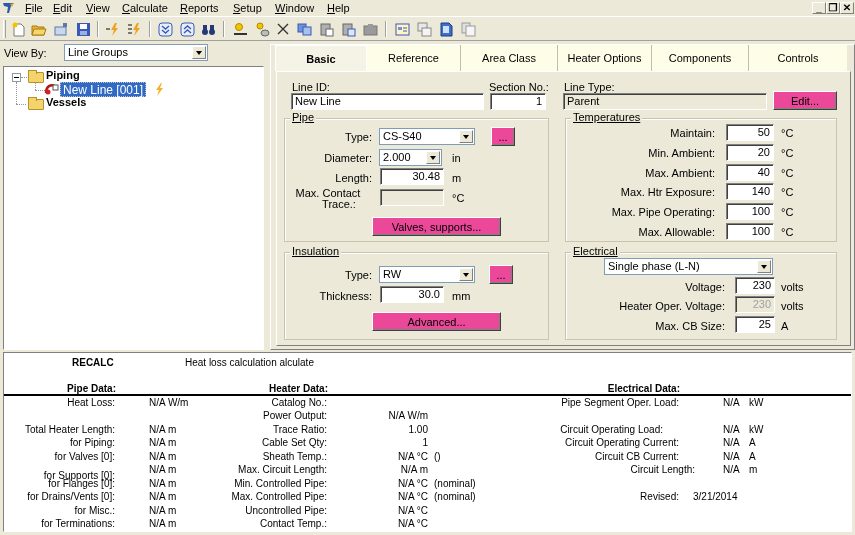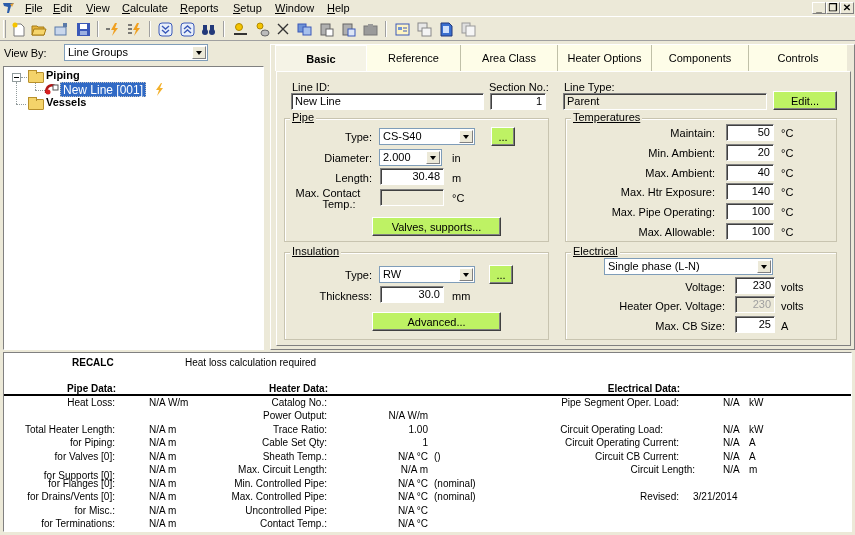--- a/index.html
+++ b/index.html
@@ -38,21 +38,21 @@
   .tab { position: absolute; top: 45px; height: 26px; background: #fefde8; border-right: 1px solid #c0c0a8; display: flex; align-items: center; justify-content: center; }
   .tab.active { background: #f5f3e6; font-weight: bold; border: 1px solid #fff; border-bottom: none; }
   #tab-body { left: 276px; top: 71px; width: 575px; height: 275px; border: 1px solid; border-color: #fff #808080 #808080 #fff; background: #ece9d8; }
   .lbl { position: absolute; font-size: 11px; white-space: nowrap; }
   .lbl.r { text-align: right; }
   .field { position: absolute; height: 17px; background: #fff; border: 1px solid; border-color: #808080 #fff #fff #808080; box-shadow: inset 1px 1px 0 #404040; padding: 1px 3px; font-size: 11px; white-space: nowrap; overflow: hidden; }
   .field.num { text-align: right; }
   .field.ro { background: #ece9d8; }
   .field.ro-gray { background: #ece9d8; color: #a0a0a0; }
   .select { position: absolute; height: 17px; background: #fff; border: 1px solid #7f9db9; padding: 1px 3px; font-size: 11px; }
-  .btn { position: absolute; height: 19px; background: #bef264; border: 1px solid; border-color: #fff #404040 #404040 #fff; box-shadow: inset -1px -1px 0 #808080; font-size: 11px; display: flex; align-items: center; justify-content: center; }
+  .btn { position: absolute; height: 19px; background: #ec4899; border: 1px solid; border-color: #fff #404040 #404040 #fff; box-shadow: inset -1px -1px 0 #808080; font-size: 11px; display: flex; align-items: center; justify-content: center; }
   .group { position: absolute; border: 1px solid #c8c4b0; box-shadow: inset 1px 1px 0 #fff; }
   .group-title { position: absolute; top: -8px; left: 5px; background: #ece9d8; padding: 0 2px; text-decoration: underline; font-size: 11px; }
   
   #results { left: 3px; top: 352px; width: 849px; height: 180px; background: #fff; border: 1px solid; border-color: #808080 #fff #fff #808080; }
   .res { position: absolute; font-size: 10px; white-space: nowrap; }
   .res.b { font-weight: bold; }
   .res.r { text-align: right; }
   .rule { position: absolute; height: 2px; background: #000; }
 </style>
 </head>
@@ -290,21 +290,21 @@
   <span>2.000</span>
   <span class="dd-btn"></span>
 </div>
 <span class="lbl" style="left:452px;top:152px;">in</span>
 
 <span class="lbl r" style="left:300px;top:172px;width:72px;">Length:</span>
 <div class="field num" style="left:380px;top:168px;width:64px;">30.48</div>
 <span class="lbl" style="left:452px;top:172px;">m</span>
 
 <span class="lbl r" style="left:290px;top:187px;width:76px;text-align:center;">Max. Contact</span>
-<span class="lbl r" style="left:290px;top:198px;width:76px;text-align:center;padding-left:22px;">Temp.:</span>
+<span class="lbl r" style="left:290px;top:198px;width:76px;text-align:center;padding-left:22px;">Trace.:</span>
 <div class="field ro" style="left:380px;top:189px;width:64px;"></div>
 <span class="lbl" style="left:452px;top:192px;">°C</span>
 
 <div class="btn" style="left:372px;top:217px;width:129px;">Valves, supports...</div>
 
 <div class="group" style="left:284px;top:252px;width:265px;height:88px;">
   <span class="group-title">Insulation</span>
 </div>
 <span class="lbl r" style="left:300px;top:269px;width:72px;">Type:</span>
 <div class="select" style="left:379px;top:266px;width:96px;">
@@ -363,21 +363,21 @@
 <span class="lbl r" style="left:580px;top:300px;width:145px;">Heater Oper. Voltage:</span>
 <div class="field num ro-gray" style="left:735px;top:296px;width:40px;">230</div>
 <span class="lbl" style="left:781px;top:300px;">volts</span>
 
 <span class="lbl r" style="left:580px;top:320px;width:145px;">Max. CB Size:</span>
 <div class="field num" style="left:735px;top:316px;width:40px;">25</div>
 <span class="lbl" style="left:781px;top:320px;">A</span>
 
 <div id="results" class="abs"></div>
 <span class="res b" style="left:72px;top:357px;">RECALC</span>
-<span class="res" style="left:185px;top:357px;">Heat loss calculation required</span>
+<span class="res" style="left:185px;top:357px;">Heat loss calculation alculate</span>
 
 <span class="res b r" style="left:20px;top:383px;width:96px;">Pipe Data:</span>
 <span class="res b r" style="left:200px;top:383px;width:128px;">Heater Data:</span>
 <span class="res b r" style="left:520px;top:383px;width:160px;">Electrical Data:</span>
 <div class="rule" style="left:4px;top:394px;width:847px;"></div>
 
 <div id="pipe-rows">
     <span class="res r" style="left:0px;top:397px;width:115px;">Heat Loss:</span>
     <span class="res" style="left:149px;top:397px;">N/A W/m</span>
     <span class="res r" style="left:0px;top:424px;width:115px;">Total Heater Length:</span>

